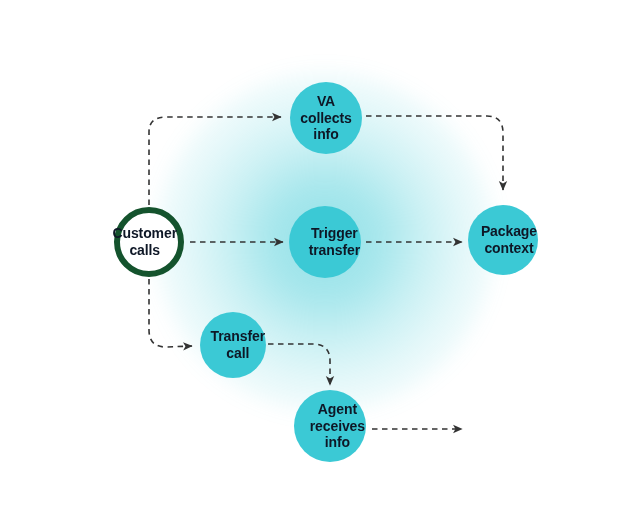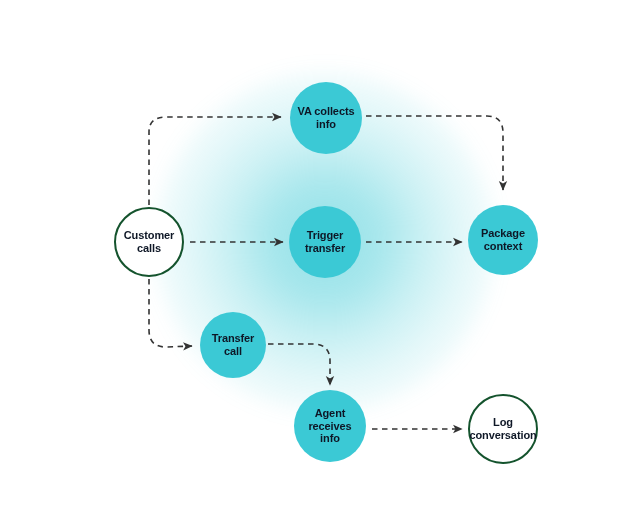--- a/index.html
+++ b/index.html
@@ -39,36 +39,36 @@
     left: 0;
     top: 0;
     width: 640px;
     height: 518px;
   }
   .node {
     position: absolute;
     border-radius: 50%;
     display: flex;
     align-items: center;
-    justify-content: center;
+    justify-content: flex-end;
     text-align: center;
     box-sizing: border-box;
     color: #0e1726;
     font-weight: bold;
-    font-size: 11px;
+    font-size: 14px;
     line-height: 1.18;
     letter-spacing: -0.1px;
   }
   .node.filled {
     background: #3BC9D5;
     border: none;
   }
   .node.outlined {
     background: #ffffff;
-    border: 2px solid #14532d;
+    border: 6px solid #14532d;
   }
   .node-label {
     display: block;
     white-space: pre-line;
     padding: 0 1px;
   }
 </style>
 </head>
 <body>
 
@@ -116,18 +116,14 @@
   </div>
   <div class="node filled" id="n4" style="width: 66px; height: 66px; left: 200px; top: 312px;">
     <span class="node-label">Transfer
 call</span>
   </div>
   <div class="node filled" id="n5" style="width: 72px; height: 72px; left: 294px; top: 390px;">
     <span class="node-label">Agent
 receives
 info</span>
   </div>
-  <div class="node outlined" id="n6" style="width: 70px; height: 70px; left: 468px; top: 394px;">
-    <span class="node-label">Log
-conversation</span>
-  </div>
 
 </div>
 
 </body></html>

